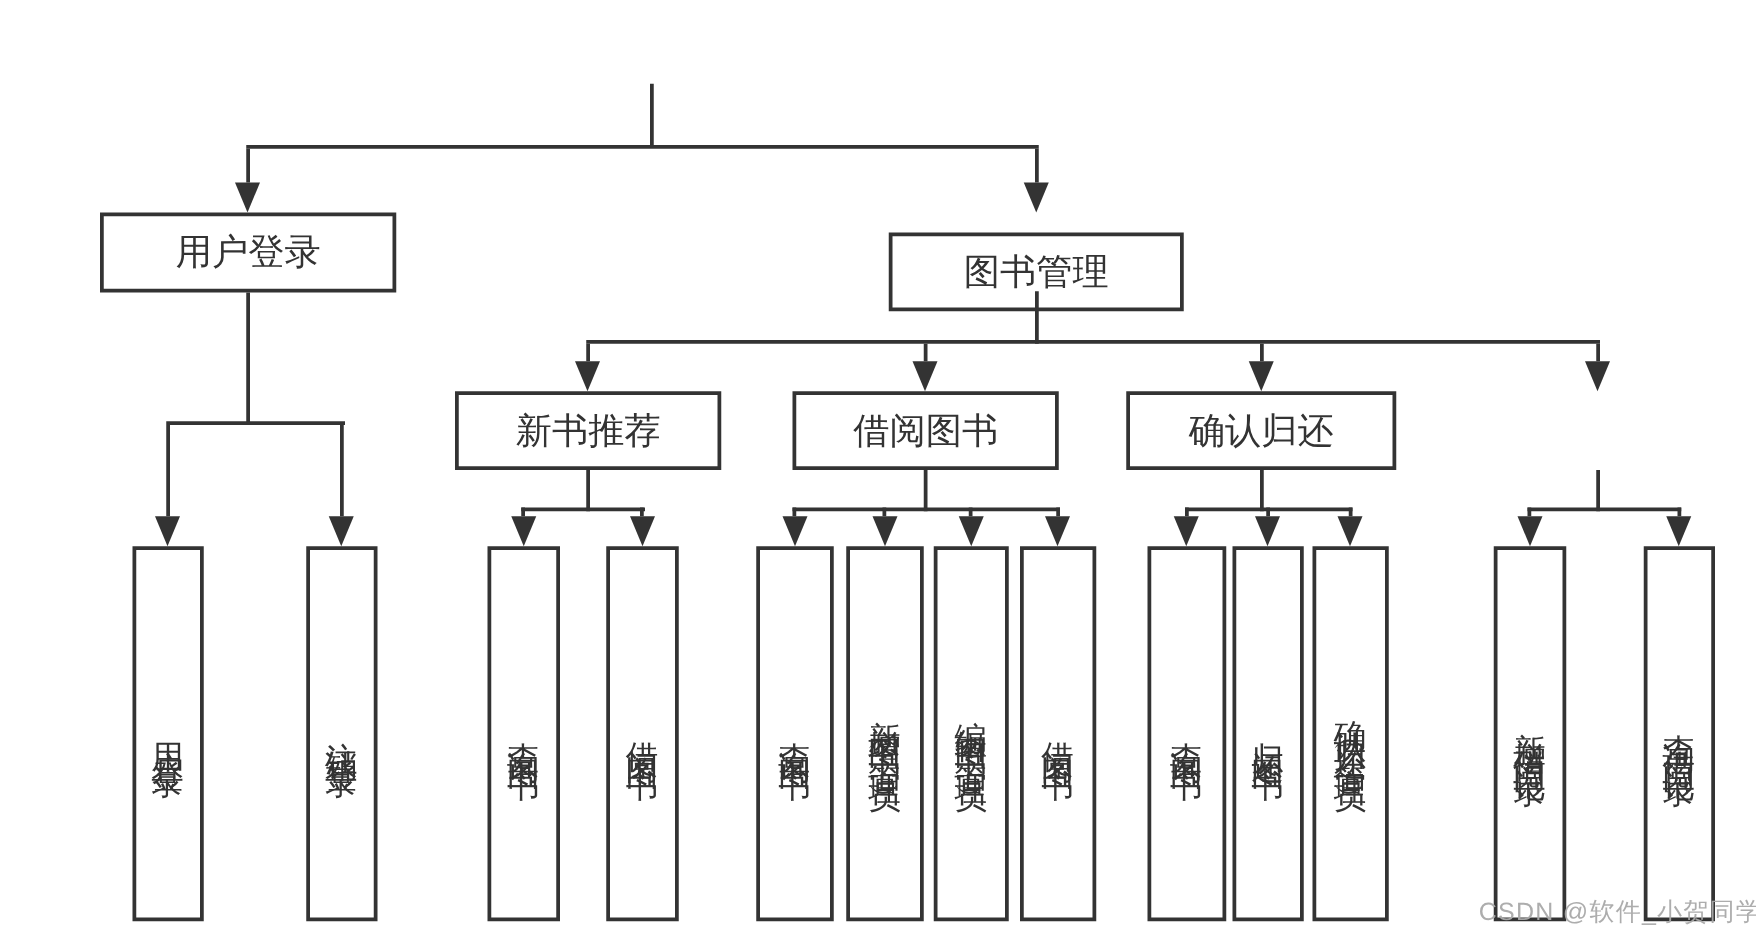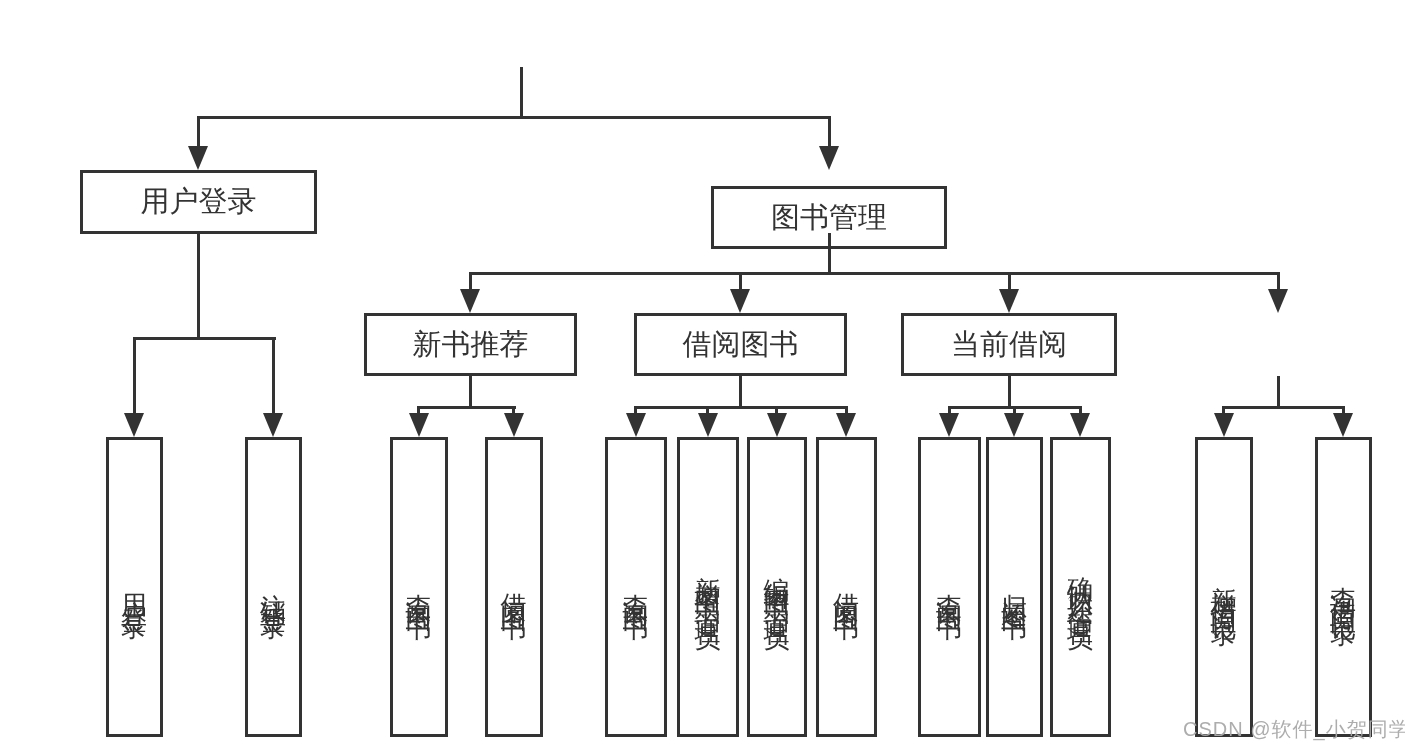--- a/index.html
+++ b/index.html
@@ -65,21 +65,21 @@
 <body>
 
 <div id="canvas">
 
 
   <div class="node" style="left:80px;top:170px;width:237px;height:64px;">用户登录</div>
   <div class="node" style="left:711px;top:158px;width:236px;height:63px;margin-top:28px;">图书管理</div>
 
   <div class="node" style="left:364px;top:313px;width:213px;height:63px;">新书推荐</div>
   <div class="node" style="left:634px;top:313px;width:213px;height:63px;">借阅图书</div>
-  <div class="node" style="left:901px;top:313px;width:216px;height:63px;">当前借阅</div>
+  <div class="node" style="left:901px;top:313px;width:216px;height:63px;">确认归还</div>
 
   <div class="leaf" style="left:106px;top:437px;width:57px;height:300px;">
     <span>用户登录</span>
     </div>
   <div class="leaf" style="left:245px;top:437px;width:57px;height:300px;">
     <span>注销登录</span>
     </div>
 
   <div class="leaf" style="left:390px;top:437px;width:58px;height:300px;">
     <span>查询图书</span>

